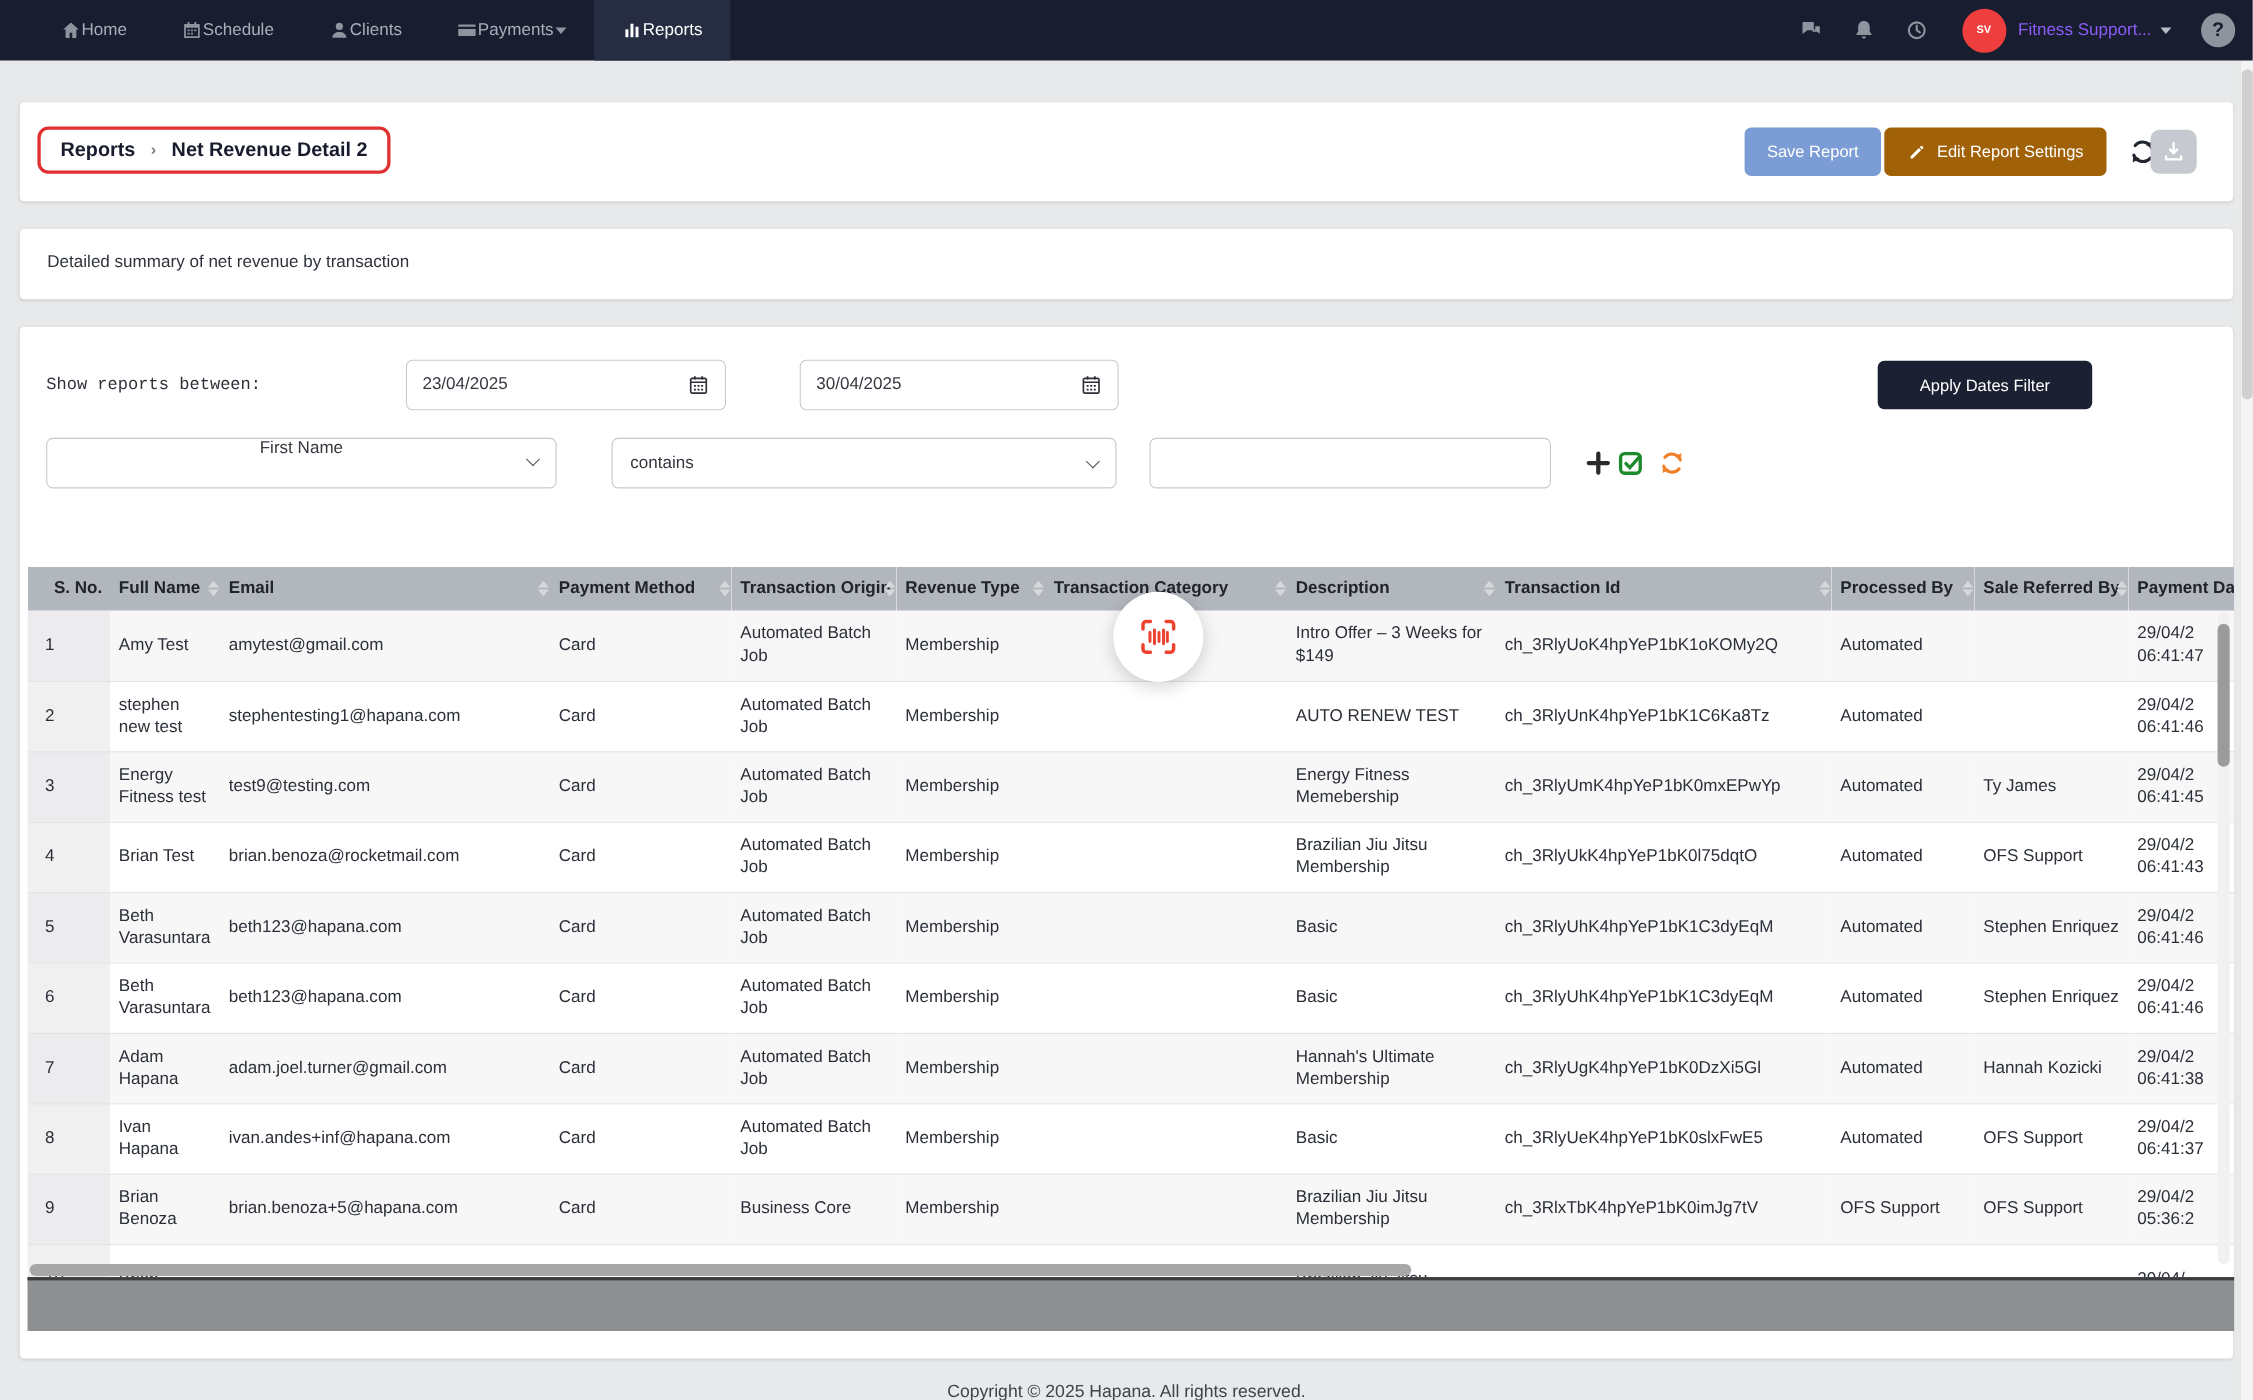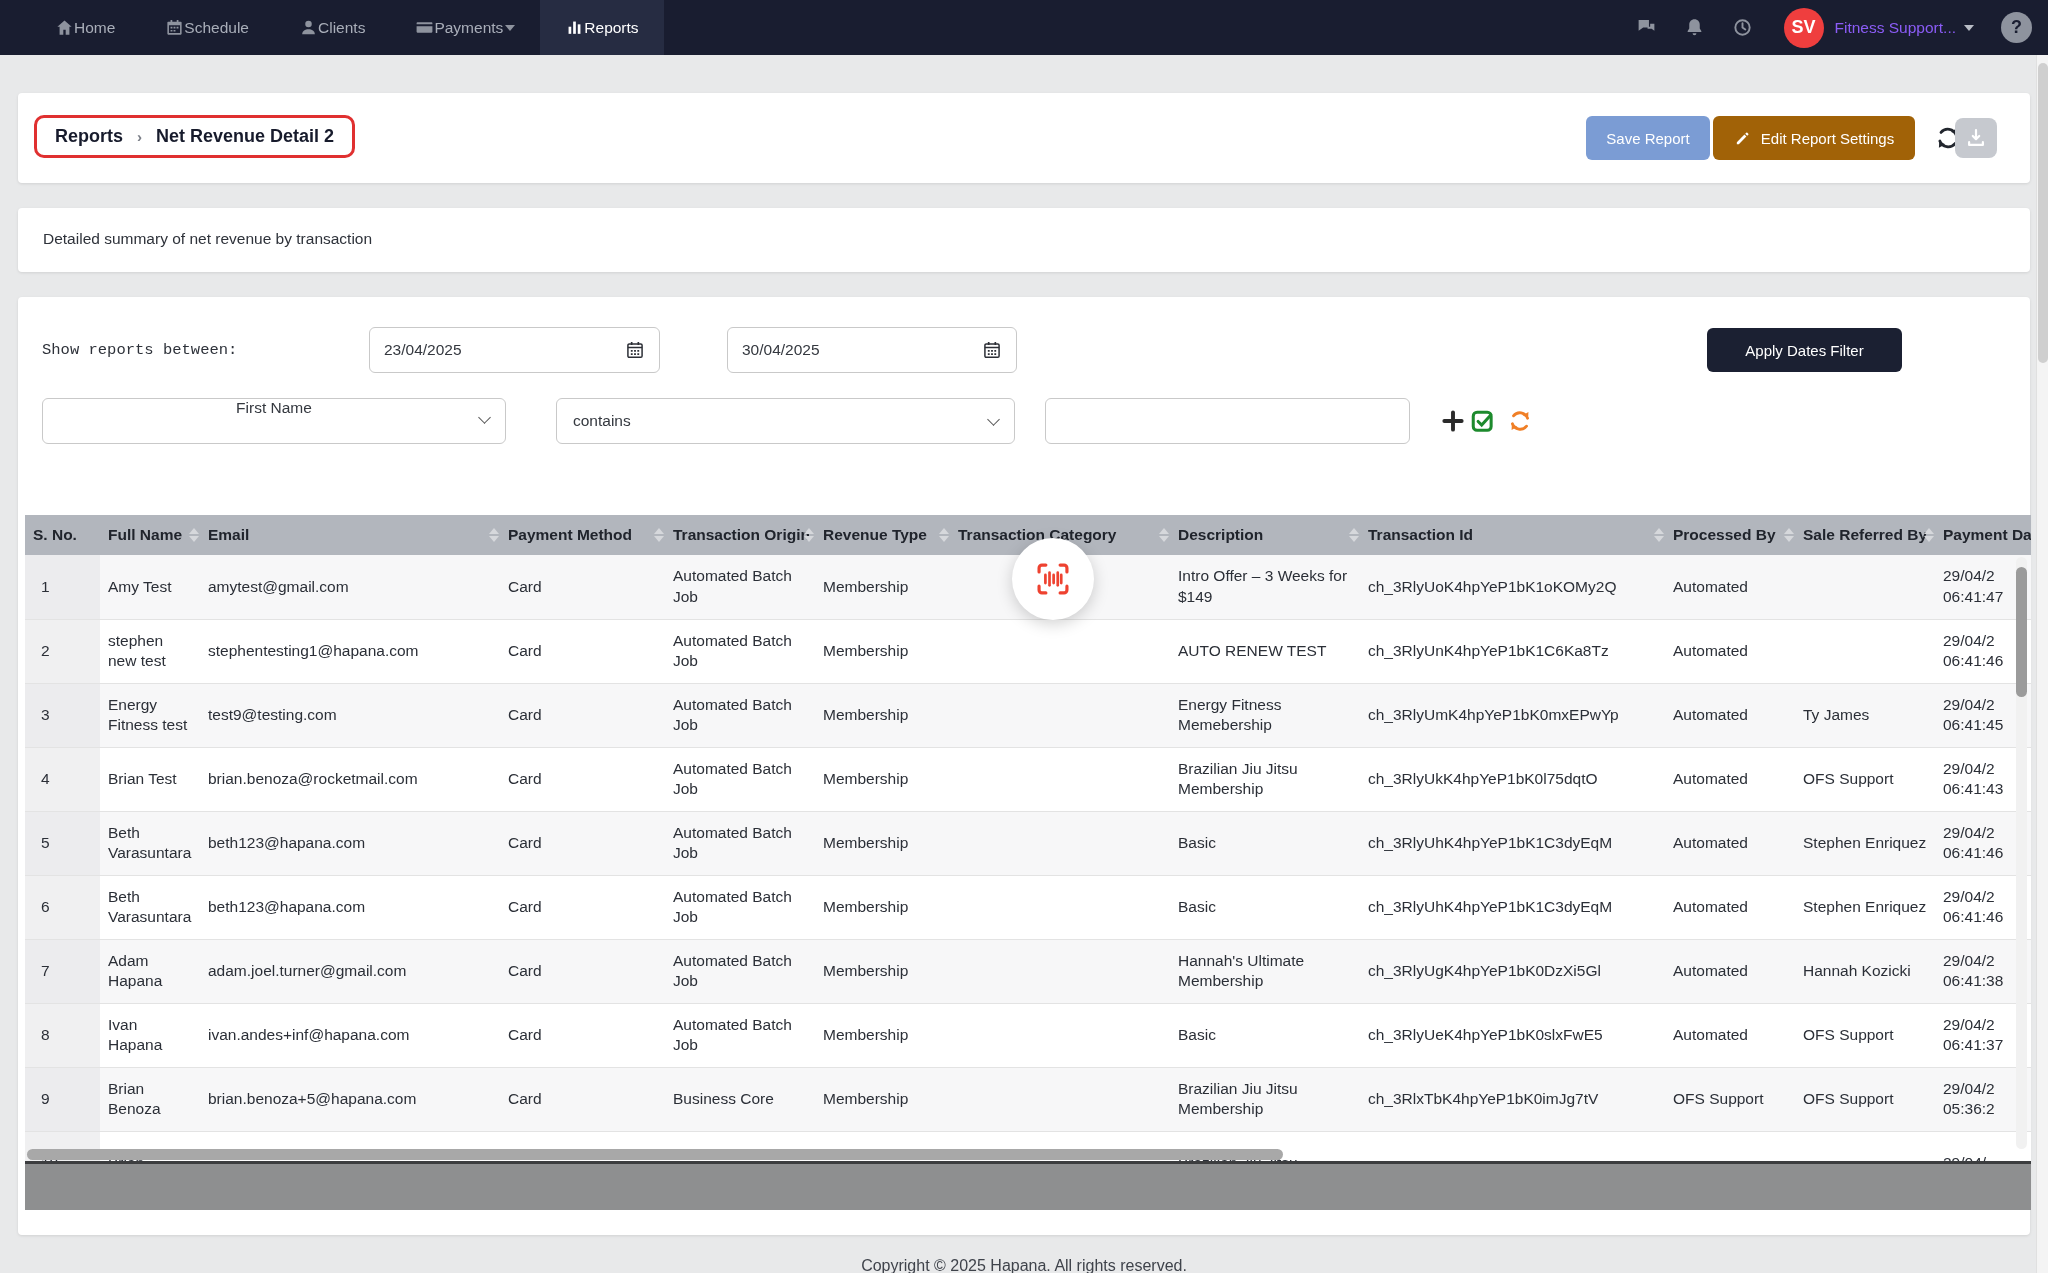--- a/index.html
+++ b/index.html
@@ -14,21 +14,21 @@
   .nav-left { display: flex; margin-left: 30px; }
   .nav-item { display: flex; align-items: center; gap: 0; padding: 0 25px;
     color: #a9aeb9; font-size: 15.5px; cursor: pointer; white-space: nowrap; }
   .nav-item svg { width: 19px; height: 19px; fill: #8e939e; }
   .nav-item.active { background: #262c42; color: #fff; }
   .nav-item.active svg { fill: #fff; }
   .nav-right { margin-left: auto; display: flex; align-items: center; gap: 27px; padding-right: 16px; }
   .icon-btn { display: flex; align-items: center; cursor: pointer; }
   .icon-btn svg { width: 21px; height: 21px; fill: #8e939e; }
   .avatar { width: 40px; height: 40px; border-radius: 50%; background: #ef3e3e; color: #fff;
-    font-weight: bold; font-size: 18px; display: flex; align-items: center; justify-content: center;
+    font-weight: bold; font-size: 10px; display: flex; align-items: center; justify-content: center;
     cursor: pointer; margin-left: 4px; }
   .user-menu { display: flex; align-items: center; gap: 8px; cursor: pointer; margin-left: -16px; }
   .user-name { color: #8b5cf6; font-size: 15.5px; }
   .caret-down { width: 0; height: 0; border-left: 5px solid transparent;
     border-right: 5px solid transparent; border-top: 6px solid #b9bdc6; display: inline-block; }
   .caret-down.nav-caret { border-top-color: #8e939e; margin-left: 2px; }
   .help-circle { width: 31px; height: 31px; border-radius: 50%; background: #8e939e;
     color: #191d30; font-weight: 800; font-size: 18px; display: flex; align-items: center;
     justify-content: center; cursor: pointer; font-family: "Liberation Sans", sans-serif; }
   
@@ -83,21 +83,21 @@
   .icon-plus { left: 1422px; }
   .icon-checksq { left: 1452px; }
   .icon-sync { left: 1489px; color: #f07f26; }
   
   .table-wrap { position: absolute; left: 7px; top: 218px; width: 2006px; height: 646px;
     overflow: hidden; }
   table { width: 2006px; table-layout: fixed; border-collapse: collapse; }
   thead th { height: 40px; background: #b2b6bd; font-weight: bold; font-size: 15.5px;
     color: #20242c; text-align: left; padding: 0 8px; position: relative; cursor: pointer;
     white-space: nowrap; overflow: hidden; }
-  thead th:first-child { padding-left: 8px; }
+  thead th:first-child { padding-left: 24px; }
   th .sort { position: absolute; right: 1px; top: 50%; transform: translateY(-50%);
     display: flex; flex-direction: column; gap: 2px; }
   .sort i { display: block; width: 0; height: 0; border-left: 5px solid transparent;
     border-right: 5px solid transparent; }
   .sort .up { border-bottom: 6px solid #d6d8dc; }
   .sort .down { border-top: 6px solid #d6d8dc; }
   tbody tr { height: 64px; }
   tbody td { font-size: 15.5px; color: #2b2f37; padding: 6px 8px; border-bottom: 1px solid #e3e3e3;
     vertical-align: middle; line-height: 1.32; background: #fff; }
   tbody tr.odd td { background: #f7f7f8; }

